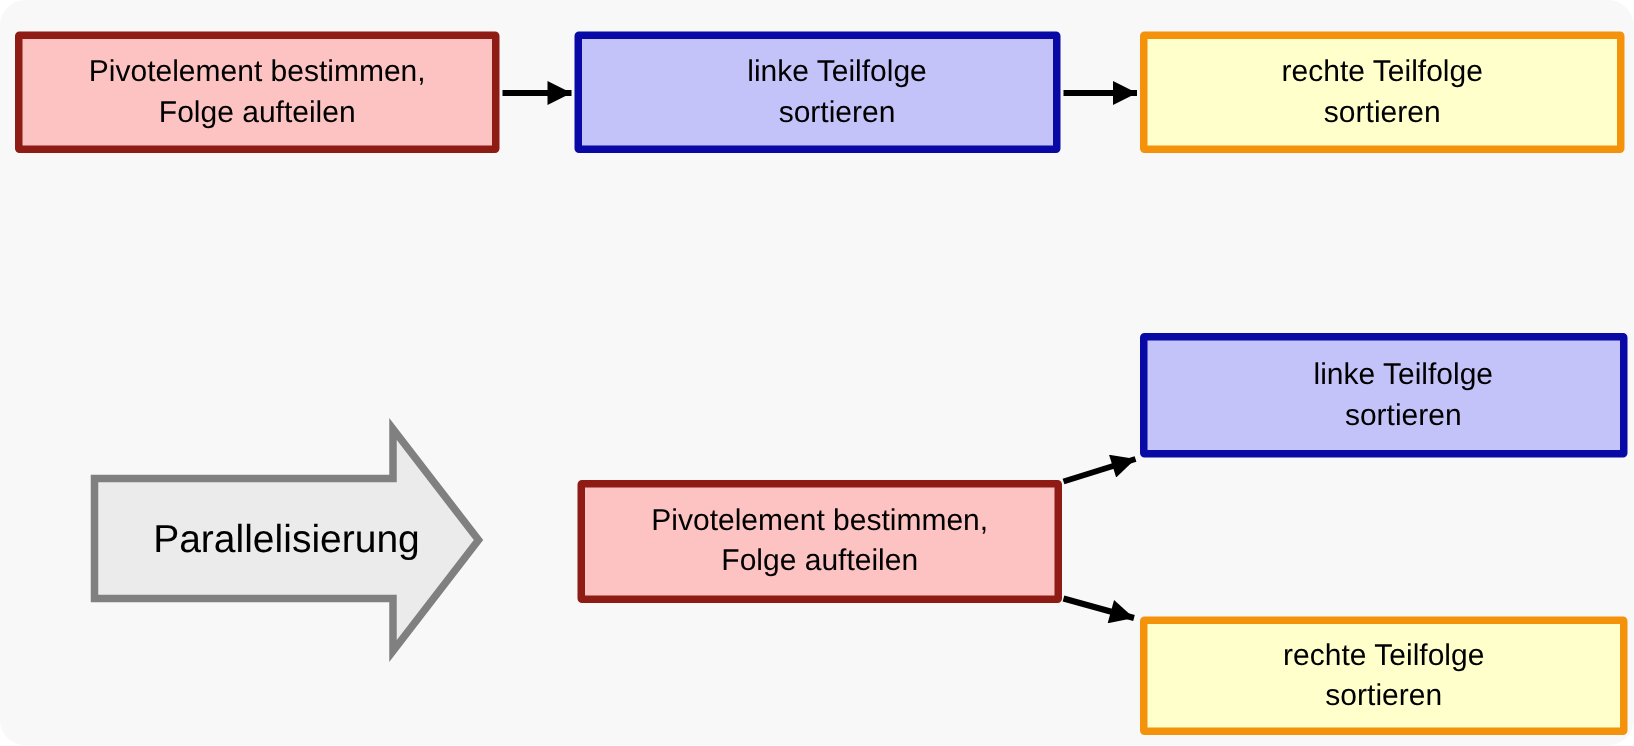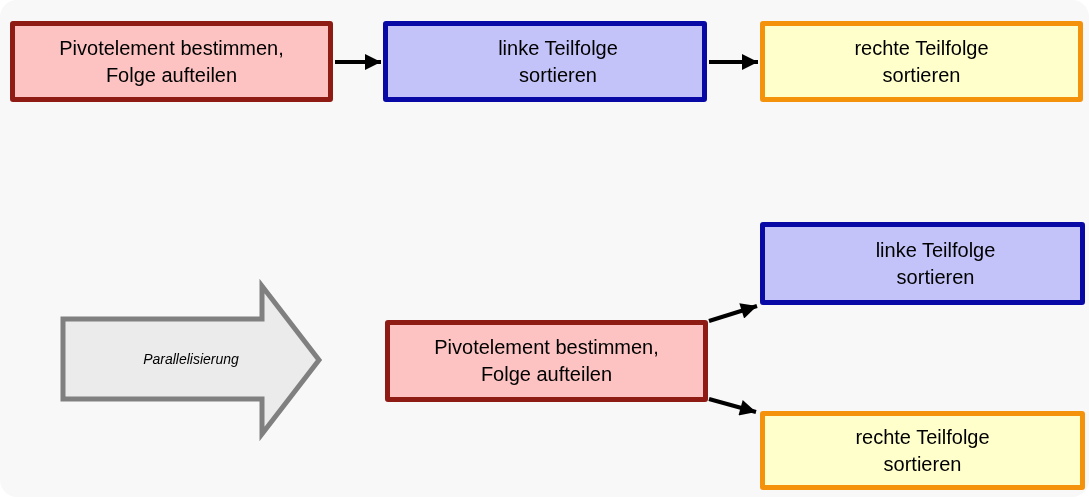--- a/index.html
+++ b/index.html
@@ -55,23 +55,22 @@
   }
   .arrow-label {
     position: absolute;
     left: 63px;
     top: 319px;
     width: 256px;
     height: 80px;
     display: flex;
     align-items: center;
     justify-content: center;
-    font-size: 14px;
+    font-size: 26px;
     color: #000;
-    font-style: italic;
   }
   
   .n-seq-pivot   { left: 10px;  top: 21px;  width: 323px; height: 81px; }
   .n-seq-left    { left: 383px; top: 21px;  width: 324px; height: 81px; }
   .n-seq-right   { left: 760px; top: 21px;  width: 323px; height: 81px; }
   .n-par-pivot   { left: 385px; top: 320px; width: 323px; height: 82px; }
   .n-par-left    { left: 760px; top: 222px; width: 325px; height: 83px; }
   .n-par-right   { left: 760px; top: 411px; width: 325px; height: 79px; }
 </style>
 </head>

